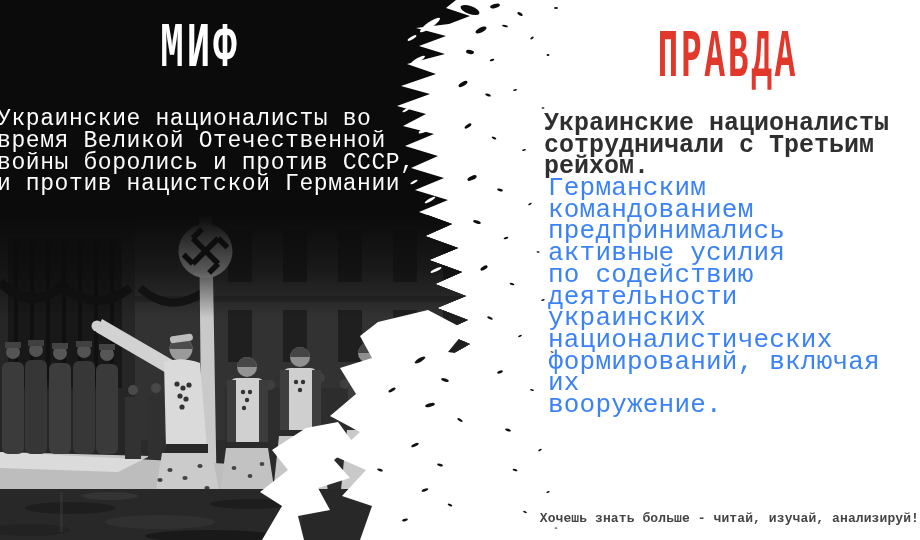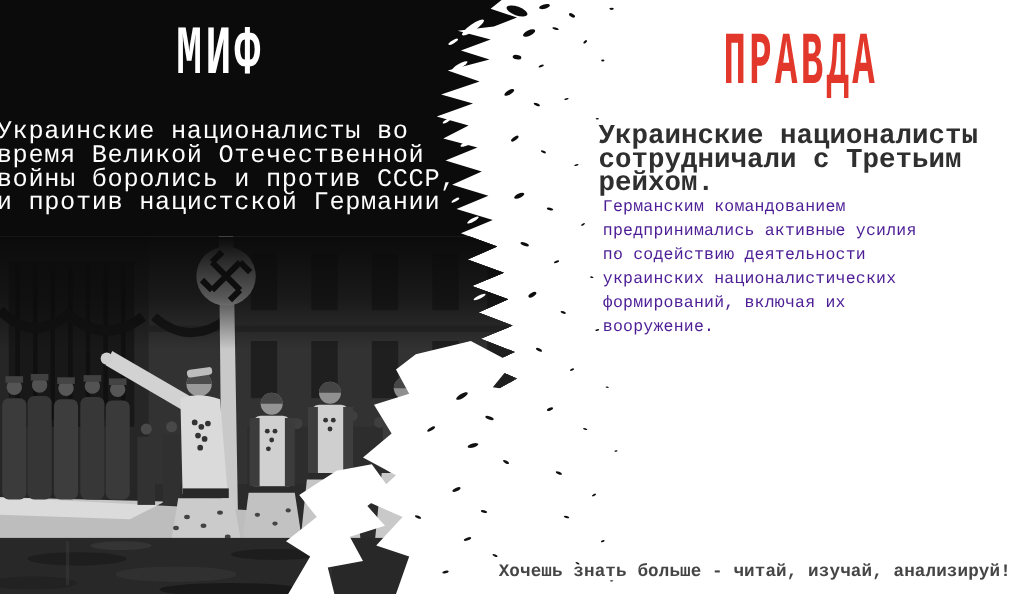--- a/index.html
+++ b/index.html
@@ -20,27 +20,27 @@
     letter-spacing:6px;transform:scaleX(.50);
   }
   .myth-statement{
     left:-3px;top:109px;width:430px;
     font-size:23px;line-height:21.8px;letter-spacing:.6px;color:#fdfdfd;
   }
   .truth-heading{
     left:544px;top:113px;width:370px;
     font-size:25px;line-height:21.7px;font-weight:700;color:#2f2f2f;
   }
-  .truth-p{left:548px;width:372px;font-size:15px;line-height:21.7px;
-    letter-spacing:.2px;color:#4c1d95;}
+  .truth-p{left:548px;width:372px;font-size:26px;line-height:21.7px;
+    letter-spacing:.2px;color:#3b82f6;}
   .truth-p1{top:178px;}
   .truth-p2{top:326px;}
   .footer-note{
     right:1px;top:511px;text-align:right;
-    font-size:16px;font-weight:700;color:#454545;letter-spacing:.1px;
+    font-size:13px;font-weight:700;color:#454545;letter-spacing:.1px;
   }
 </style>
 </head>
 <body>
 
 <div class="canvas">
 
 <svg class="bg" width="920" height="540" viewBox="0 0 920 540">
   <defs>
     <clipPath id="inkClip">

